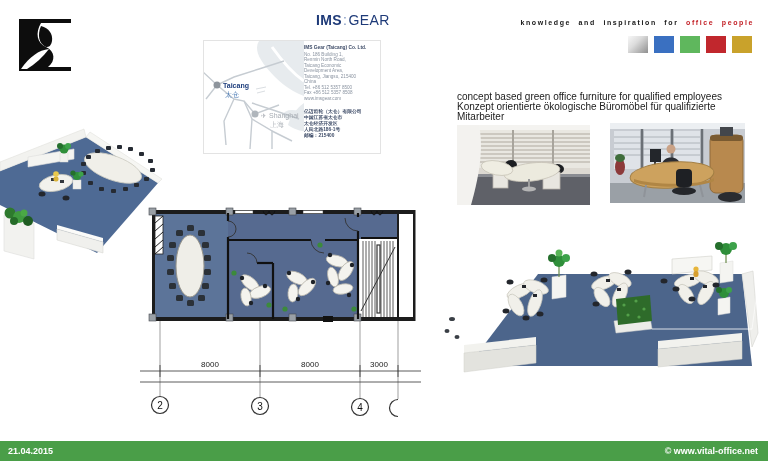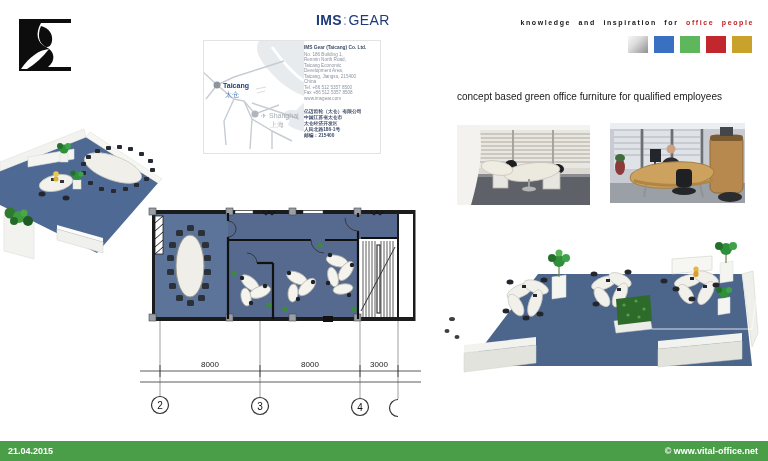--- a/index.html
+++ b/index.html
@@ -112,20 +112,21 @@
   <div class="abs addr-cn">
     <div>亿迈齿轮（太仓）有限公司</div>
     <div>中国江苏省太仓市</div>
     <div>太仓经济开发区</div>
     <div>人民北路186-1号</div>
     <div>邮编：215400</div>
   </div>
 
   <div class="abs intro">
     <div>concept based green office furniture for qualified employees</div>
+    <div>Konzept orientierte ökologische Büromöbel für qualifizierte Mitarbeiter</div>
   </div>
 
   <div class="abs" style="left:457px;top:125px;">
     <svg width="133" height="80" viewBox="0 0 133 80">
       <rect width="133" height="80" fill="#ddd9d2"></rect>
       <rect x="0" y="0" width="133" height="5" fill="#f4f3f0"></rect>
       <rect x="18" y="5" width="115" height="38" fill="#e9e7e1"></rect>
       <g stroke="#c2beb5" stroke-width="1.3">
         <line x1="18" y1="9" x2="133" y2="9"></line>
           <line x1="18" y1="13" x2="133" y2="13"></line>

